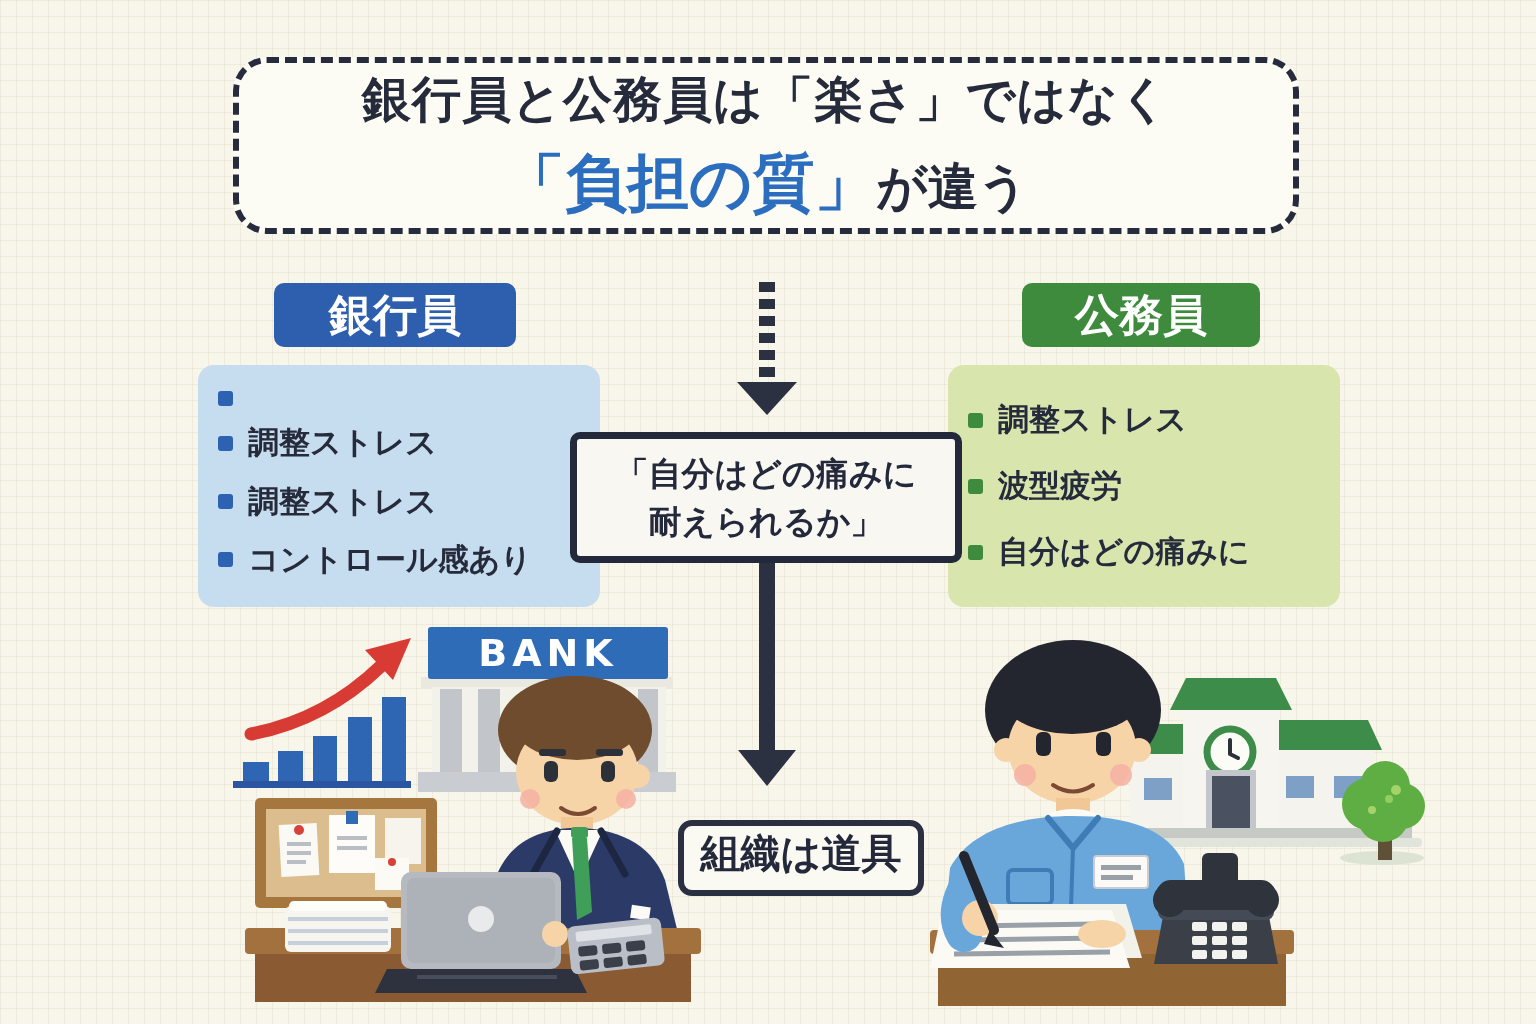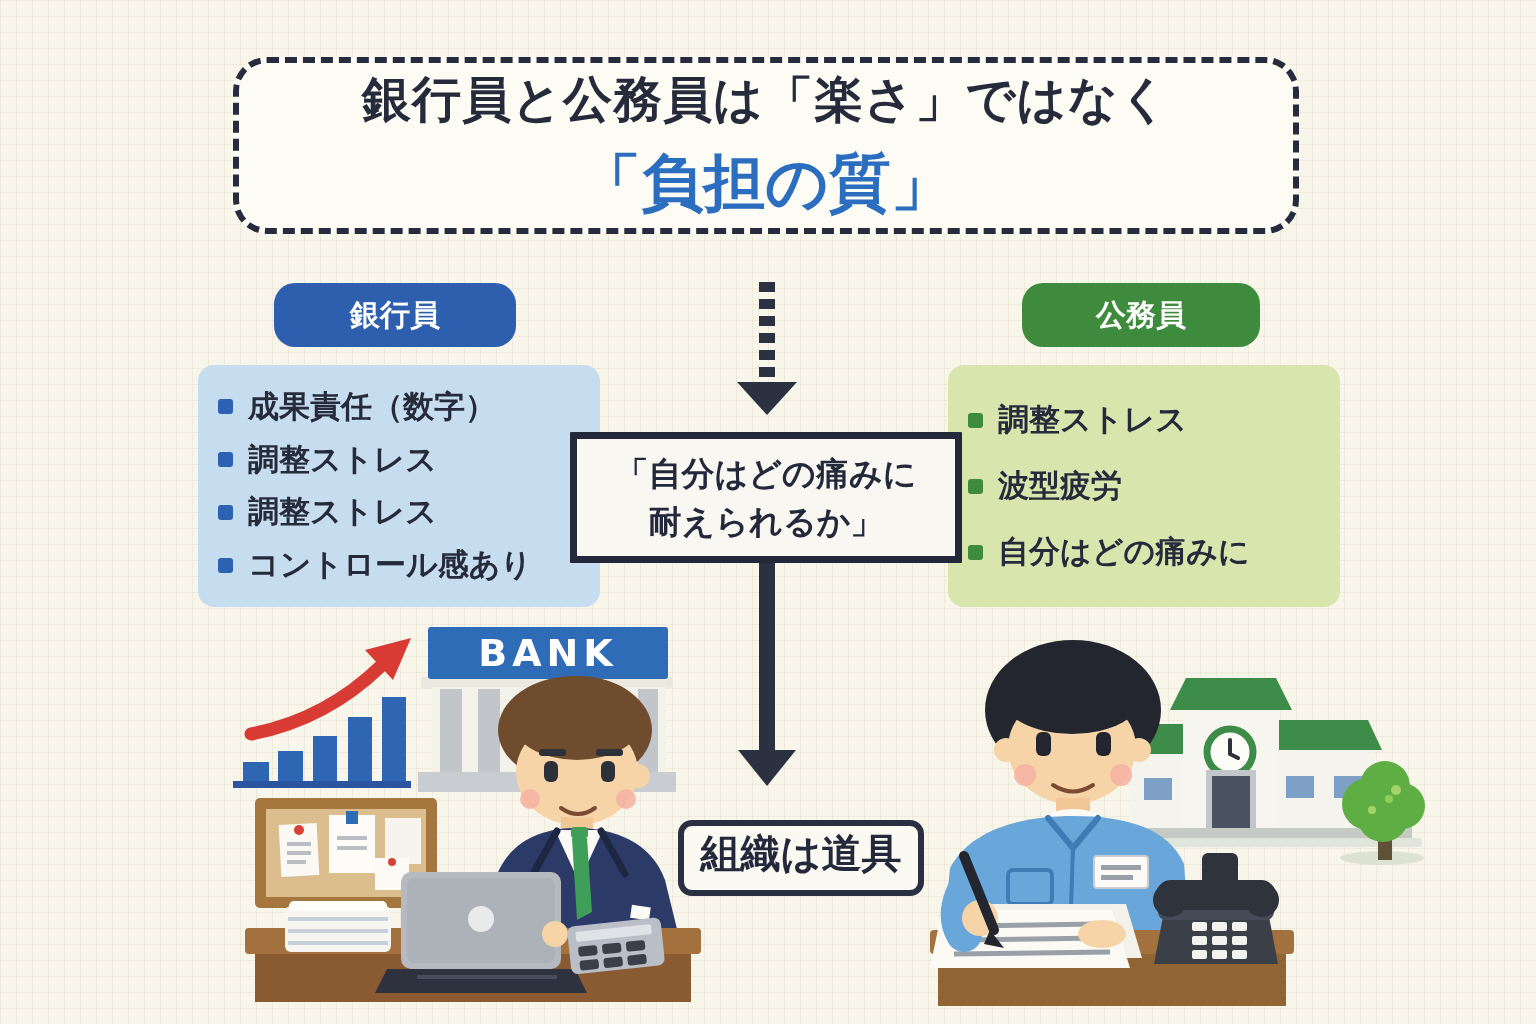--- a/index.html
+++ b/index.html
@@ -20,41 +20,41 @@
     border:6px dashed #262b3d;border-radius:34px;background:#fcfbf4;
     display:flex;flex-direction:column;justify-content:center;align-items:center;gap:8px;
   }
   .title-line1{font-size:49px;font-weight:800;letter-spacing:1px;color:#262b3b;}
   .title-line2{display:flex;align-items:baseline;gap:0;}
   .title-hl{font-size:62px;font-weight:800;color:#2b6dbf;}
   .title-rest{font-size:50px;font-weight:800;color:#262b3b;}
   
   .badge{
     display:flex;align-items:center;justify-content:center;
-    font-size:30px;font-weight:800;color:#ffffff;border-radius:21px;
+    font-size:44px;font-weight:800;color:#ffffff;border-radius:10px;
   }
   .badge-bank{left:274px;top:283px;width:242px;height:64px;background:#2d5fae;}
   .badge-gov{left:1022px;top:283px;width:238px;height:64px;background:#3e8b3e;}
   
   .panel{
     box-sizing:border-box;border-radius:16px;
     display:flex;flex-direction:column;justify-content:space-evenly;
     padding:10px 20px;
   }
   .panel-bank{left:198px;top:365px;width:402px;height:242px;background:#c6dcef;}
   .panel-gov{left:948px;top:365px;width:392px;height:242px;background:#d8e6ae;}
   .trait-row{display:flex;align-items:center;gap:15px;}
   .bullet{width:15px;height:15px;border-radius:3px;flex:0 0 auto;}
   .bullet-blue{background:#2d62b3;}
   .bullet-green{background:#3e8b3e;}
   .trait-text{font-size:31px;font-weight:800;color:#262b3b;white-space:nowrap;}
   
   .center-box{
     left:570px;top:432px;width:392px;height:131px;box-sizing:border-box;
-    background:#f8f7f1;border:7px solid #23283a;border-radius:1px;z-index:5;
+    background:#f8f7f1;border:7px solid #23283a;border-radius:10px;z-index:5;
     display:flex;flex-direction:column;justify-content:center;align-items:center;
     font-size:33px;font-weight:800;line-height:1.45;color:#23283a;
   }
   
   .conclusion-box{
     left:678px;top:820px;width:246px;height:76px;box-sizing:border-box;
     background:#faf9f2;border:6px solid #2a2f42;border-radius:14px;z-index:5;
     display:flex;align-items:flex-start;justify-content:center;
     font-size:40px;font-weight:800;color:#23283a;
   }
@@ -62,20 +62,21 @@
 </style>
 </head>
 <body>
 
 <div class="canvas">
 
   <div class="abs title-box">
     <div class="title-line1">銀行員と公務員は「楽さ」ではなく</div>
     <div class="title-line2">
       <span class="title-hl">「負担の質」</span>
+      <span class="title-rest">が違う</span>
     </div>
   </div>
 
   <svg class="abs" style="left:735px;top:282px;" width="64" height="134" viewBox="0 0 64 134">
     <g fill="#2c3142">
       <rect x="24" y="0" width="16" height="10"></rect>
       <rect x="24" y="17" width="16" height="10"></rect>
       <rect x="24" y="34" width="16" height="10"></rect>
       <rect x="24" y="51" width="16" height="10"></rect>
       <rect x="24" y="68" width="16" height="10"></rect>
@@ -83,21 +84,20 @@
       <polygon points="2,100 62,100 32,133"></polygon>
     </g>
   </svg>
 
   <div class="abs badge badge-bank">銀行員</div>
   <div class="abs badge badge-gov">公務員</div>
 
   <div class="abs panel panel-bank">
     <div class="trait-row">
       <span class="bullet bullet-blue"></span>
-      <span class="trait-text">成果責任（数字）</span>
     </div>
     <div class="trait-row">
       <span class="bullet bullet-blue"></span>
       <span class="trait-text">調整ストレス</span>
     </div>
     <div class="trait-row">
       <span class="bullet bullet-blue"></span>
       <span class="trait-text">調整ストレス</span>
     </div>
     <div class="trait-row">

